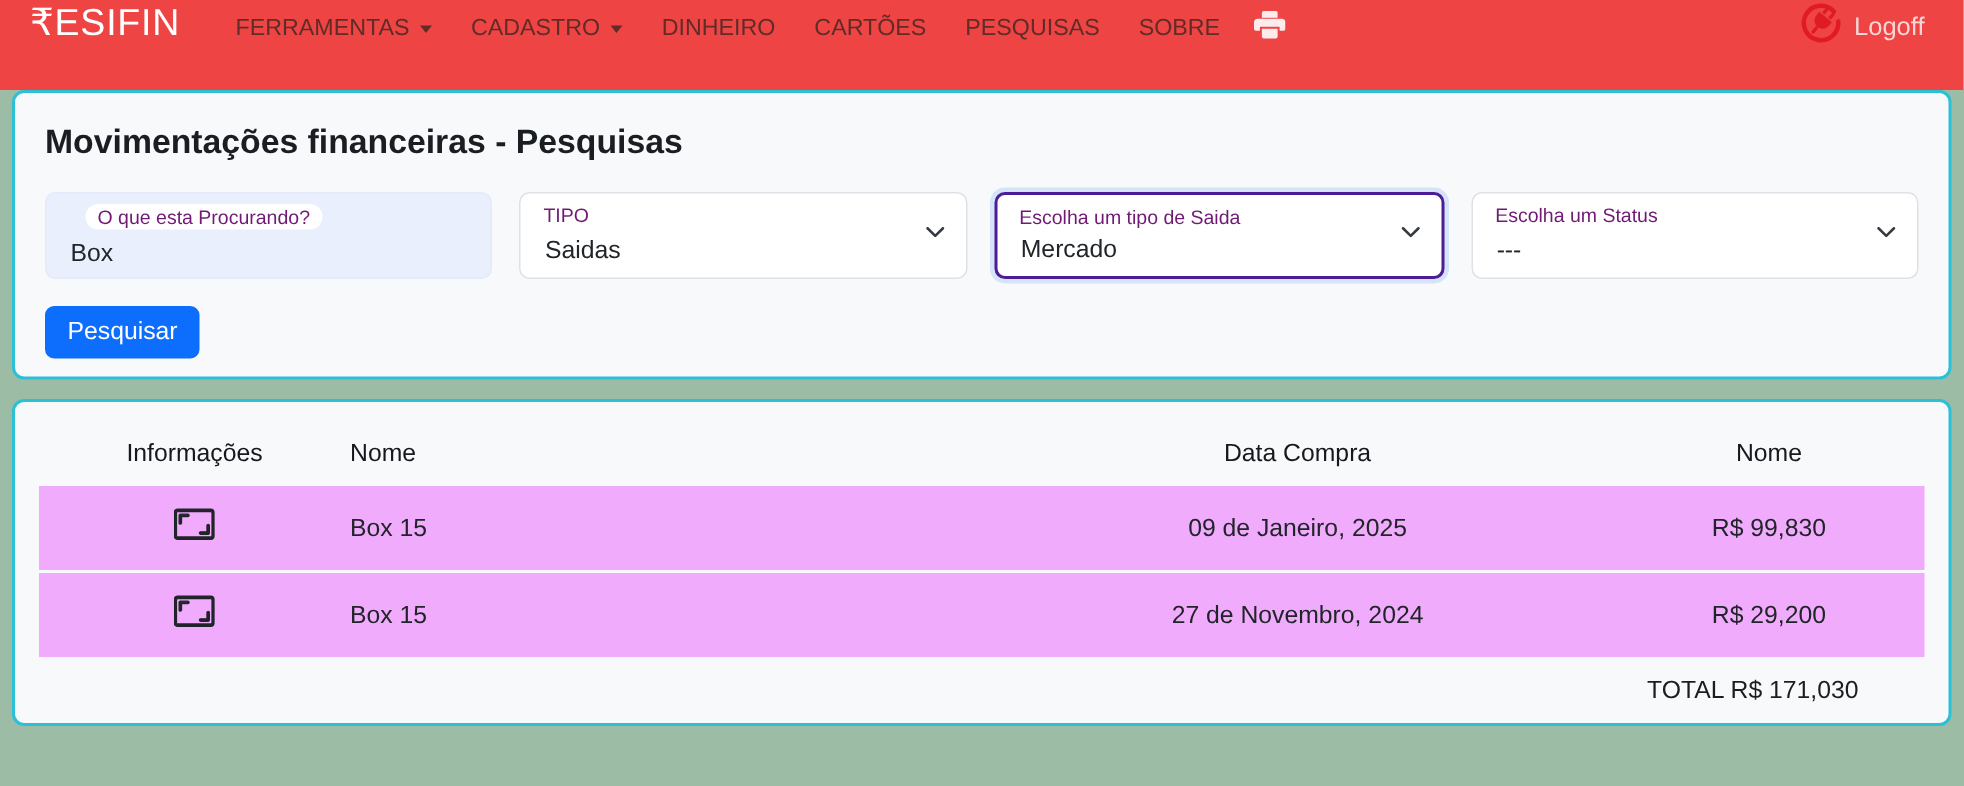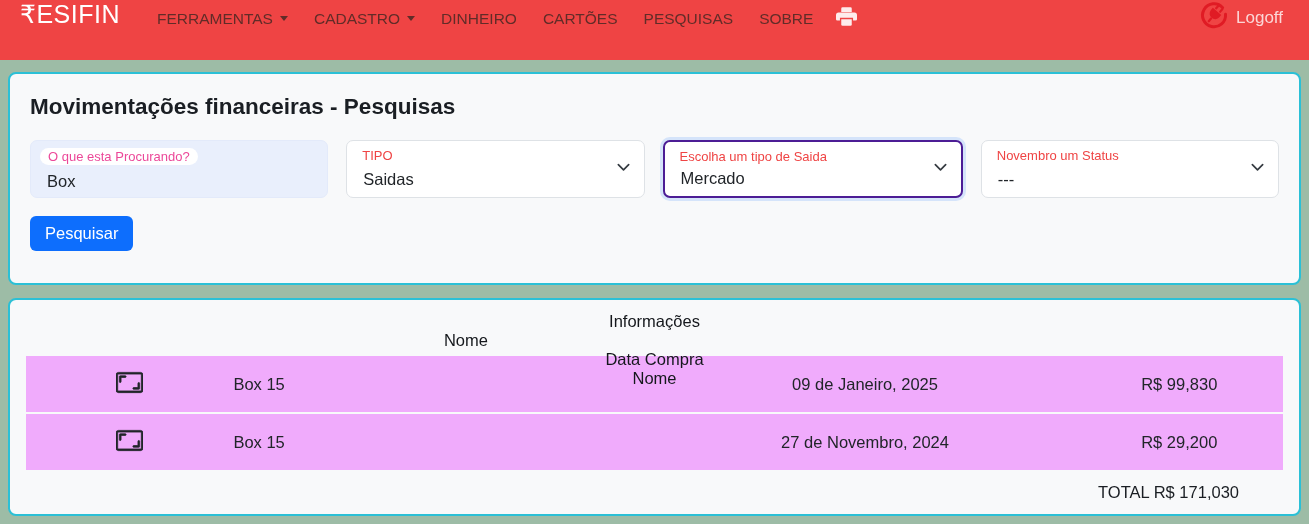--- a/index.html
+++ b/index.html
@@ -38,38 +38,38 @@
   .logoff {
     margin-left:auto; display:flex; align-items:center; gap:7px;
     color:rgba(255,255,255,.78); font-size:17px; cursor:pointer;
   }
 
   
   .panel {
     margin:0 8px; background:#f8f9fa;
     border:2px solid #2bc0d6; border-radius:8px;
   }
-  .panel-search { margin-top:12px; padding:14px 20px 32px; }
+  .panel-search { padding:14px 20px 12px; }
   .page-title { font-size:22.5px; font-weight:700; color:#1a1e23; margin:6px 0 0; }
 
   
   .fields { display:flex; gap:18px; margin-top:20px; }
   .field { position:relative; flex:1; height:58px; border-radius:7px; }
   .field-input { background:#e9effc; border:1px solid #e3eafa; }
   .field-select { background:#ffffff; border:1px solid #dee2e6; cursor:pointer; }
   .field-select.focused {
     border:2px solid #4c1d95;
     box-shadow:0 0 0 3px rgba(13,110,253,.15);
   }
   .field-label {
     position:absolute; top:7px; left:15px;
-    font-size:13px; color:#ef4444; white-space:nowrap;
+    font-size:13px; color:#701a75; white-space:nowrap;
   }
   .field-input .field-label {
-    background:#ffffff; border-radius:9px; padding:1px 8px; left:9px; color:#ec4899;
+    background:#ffffff; border-radius:9px; padding:1px 8px; left:26px; color:#701a75;
   }
   .field-value {
     position:absolute; left:16px; bottom:8px;
     font-size:16.5px; color:#212529; white-space:nowrap;
   }
   input.text-entry {
     position:absolute; left:16px; bottom:6px; width:75%;
     font-size:16.5px; color:#212529; background:transparent;
     border:none; outline:none; padding:0;
     font-family:"Liberation Sans","DejaVu Sans",sans-serif;
@@ -77,21 +77,21 @@
   .chevron { position:absolute; right:13px; top:50%; transform:translateY(-50%); }
 
   .btn-primary {
     margin-top:18px; background:#0d6efd; color:#ffffff;
     font-size:16.5px; padding:8px 15px; border:none; border-radius:6px;
     cursor:pointer; font-family:inherit;
   }
 
   
   .panel-results { margin-top:13px; padding:12px 16px 10px; }
-  .thead { display:flex; align-items:center; height:44px; font-size:16.5px; color:#15181c;flex-direction:column; }
+  .thead { display:flex; align-items:center; height:44px; font-size:16.5px; color:#15181c; }
   .trow {
     display:flex; align-items:center; height:56px;
     background:#f0abfc; margin-bottom:2px; font-size:16.5px; color:#212529;
   }
   .col-info  { width:16.5%; text-align:center; }
   .col-nome  { width:33.5%; }
   .col-data  { width:33.5%; text-align:center; }
   .col-valor { width:16.5%; text-align:center; }
   .info-icon-btn { display:inline-flex; cursor:pointer; padding:2px; vertical-align:middle; }
   .total-row {
@@ -177,21 +177,21 @@
       <span class="field-label">Escolha um tipo de Saida</span>
       <span class="field-value">Mercado</span>
       <span class="chevron">
         <svg width="15" height="15" viewBox="0 0 16 16">
             <path d="M2.5 5.5 8 11l5.5-5.5" fill="none" stroke="#343a40" stroke-width="1.8" stroke-linecap="round" stroke-linejoin="round"></path>
           </svg>
       </span>
     </div>
 
     <div class="field field-select">
-      <span class="field-label">Novembro um Status</span>
+      <span class="field-label">Escolha um Status</span>
       <span class="field-value">---</span>
       <span class="chevron">
         <svg width="15" height="15" viewBox="0 0 16 16">
             <path d="M2.5 5.5 8 11l5.5-5.5" fill="none" stroke="#343a40" stroke-width="1.8" stroke-linecap="round" stroke-linejoin="round"></path>
           </svg>
       </span>
     </div>
   </div>
 
   <button class="btn-primary">Pesquisar</button>

